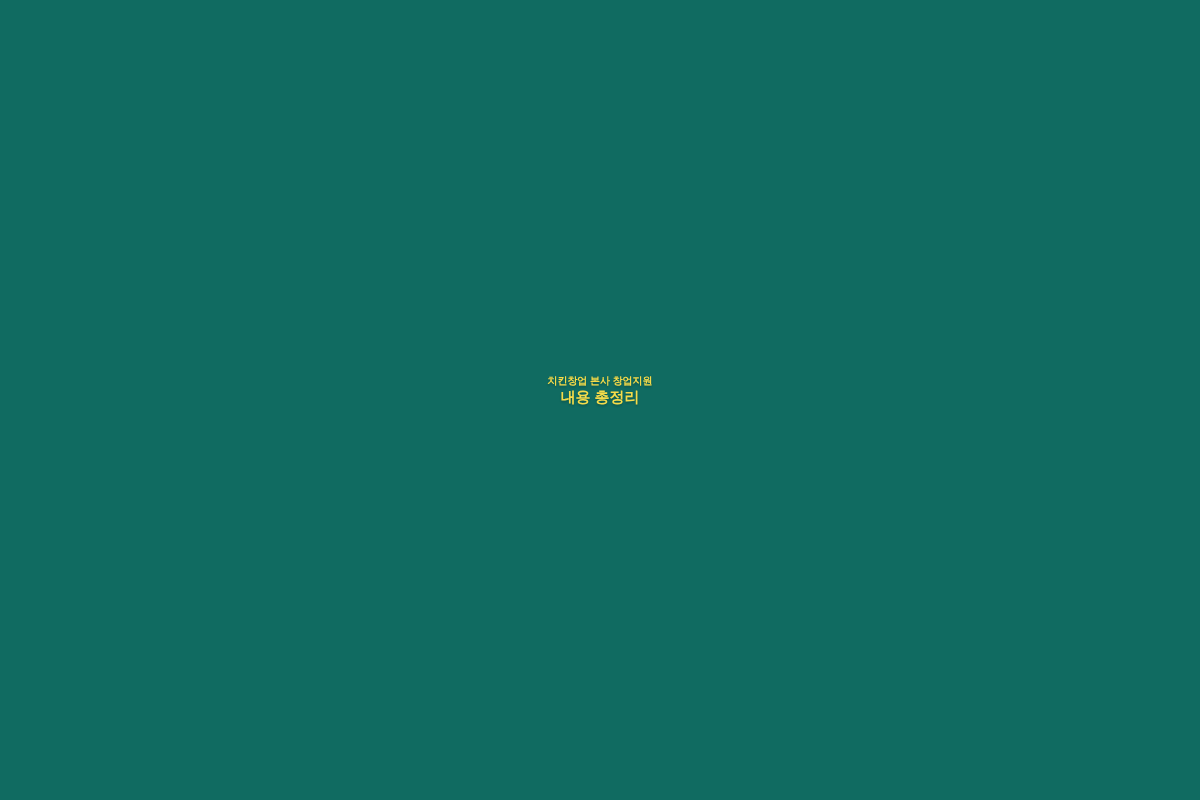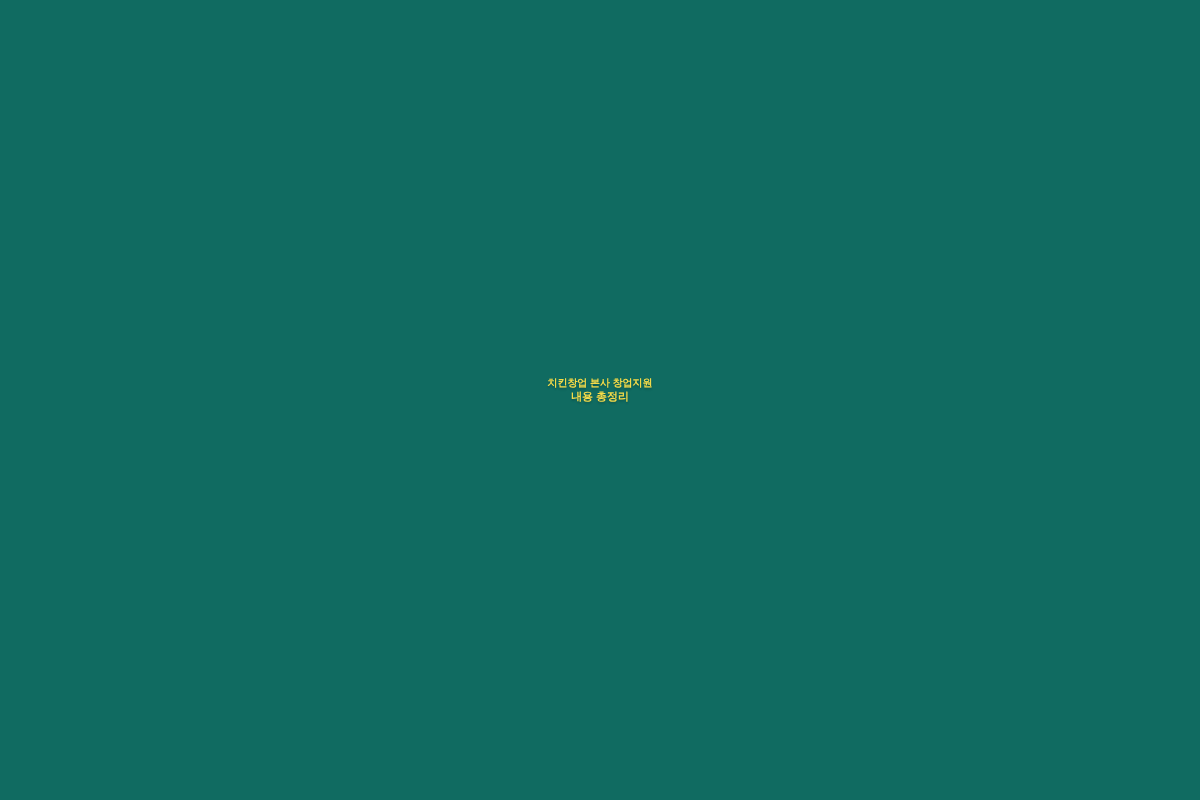--- a/index.html
+++ b/index.html
@@ -62,17 +62,17 @@
 </style>
 </head>
 <body>
 
 <div id="banner-canvas" style="background-color: rgb(16, 107, 97);">
 
   <div id="headline-block">
 
     <span class="headline-line" id="headline-line-1" style="color: rgb(245, 220, 74); font-size: 10px;">치킨창업 본사 창업지원</span>
 
-    <span class="headline-line" id="headline-line-2" style="color: rgb(245, 220, 74); font-size: 11px;">내용 총정리</span>
+    <span class="headline-line" id="headline-line-2" style="color: rgb(245, 220, 74); font-size: 15px;">내용 총정리</span>
 
   </div>
 
 </div>
 
 </body></html>

